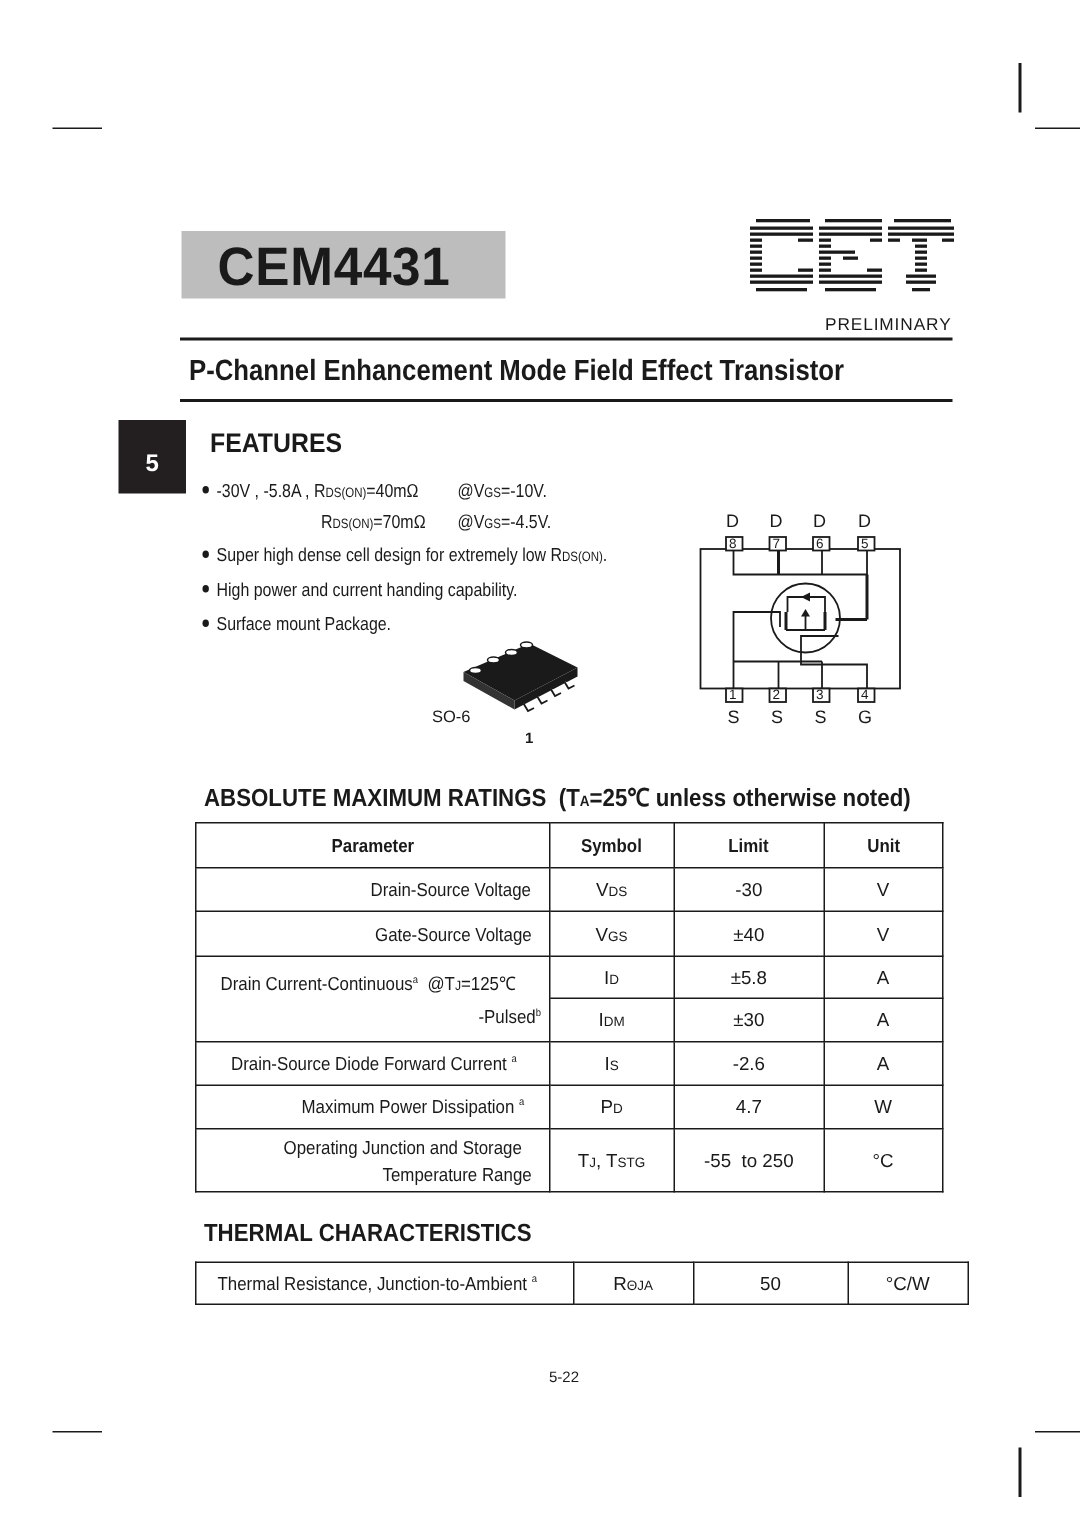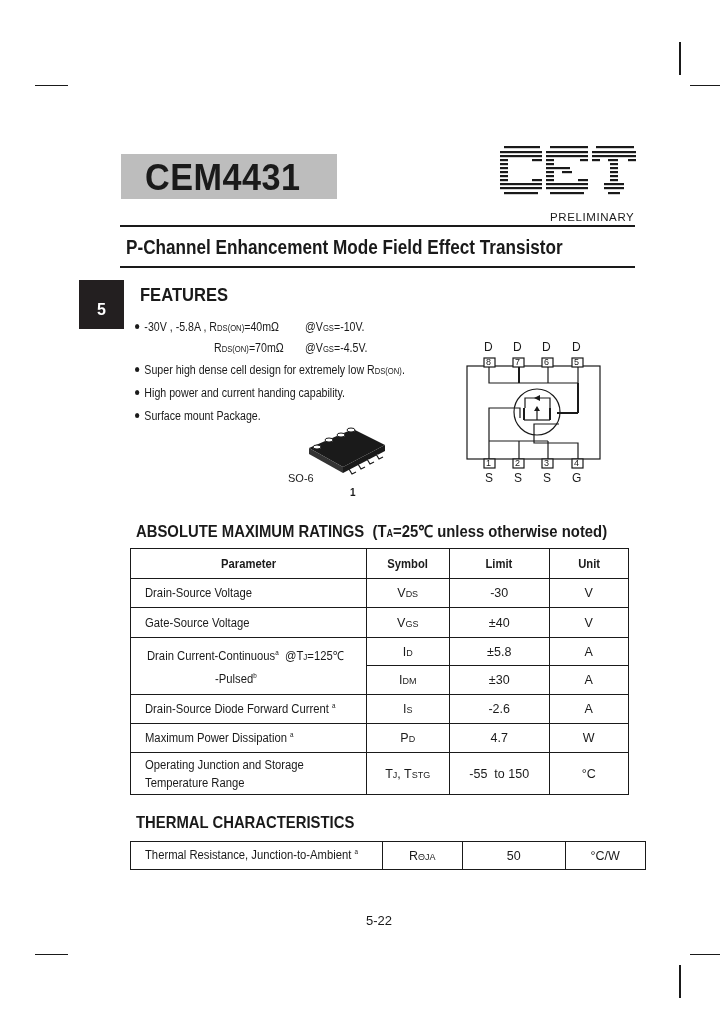--- a/index.html
+++ b/index.html
@@ -43,24 +43,24 @@
   .sub { font-size:9px; text-transform:uppercase; }
   sup { font-size:7px; }
 
   table.spec {
     position:absolute; border-collapse:collapse; font-size:12.5px;
   }
   table.spec td, table.spec th {
     border:1.3px solid #1a1a1a; padding:0; text-align:center;
   }
   table.spec th { font-weight:bold; font-size:12.5px; }
-  table.spec td.param { text-align:left; padding-left:14px; }
+  table.spec td.param { text-align:right; padding-left:14px; }
   .cond { display:inline-block; transform:scaleX(0.9); transform-origin:left center; white-space:nowrap; }
   .cc { display:inline-block; transform:scaleX(0.9); white-space:nowrap; }
-  .page-no { left:366px; top:913px; font-size:13px; }
+  .page-no { left:366px; top:913px; font-size:10px; }
 </style>
 </head>
 <body>
 
 <div class="mark" style="left:35px;top:85px;width:33px;height:1px;"></div>
 <div class="mark" style="left:679px;top:42px;width:1.5px;height:33px;"></div>
 <div class="mark" style="left:690px;top:85px;width:30px;height:1px;"></div>
 <div class="mark" style="left:35px;top:954px;width:33px;height:1px;"></div>
 <div class="mark" style="left:690px;top:954px;width:30px;height:1px;"></div>
 <div class="mark" style="left:679px;top:965px;width:1.5px;height:33px;"></div>
@@ -285,21 +285,21 @@
   </tr>
   <tr style="height:29px;">
     <td class="param"><span class="cond"><span>Maximum Power Dissipation</span> <sup>a</sup></span></td>
     <td><span>P</span><span class="sub">D</span></td>
     <td>4.7</td>
     <td>W</td>
   </tr>
   <tr style="height:42px;">
     <td class="param" style="line-height:18px;"><span class="cond">Operating Junction and Storage</span><br><span class="cond">Temperature Range</span></td>
     <td><span>T</span><span class="sub">J</span><span>, T</span><span class="sub">STG</span></td>
-    <td><span style="white-space:pre;">-55  to 150</span></td>
+    <td><span style="white-space:pre;">-55  to 250</span></td>
     <td>°C</td>
   </tr>
 </tbody>
   </table>
 
 <div class="abs sec-head" style="left:136px;top:813px;font-size:16.5px;transform:scaleX(0.9);">THERMAL CHARACTERISTICS</div>
 
 <table class="spec" style="left:130px;top:841px;">
   <colgroup>
     <col style="width:233px">

